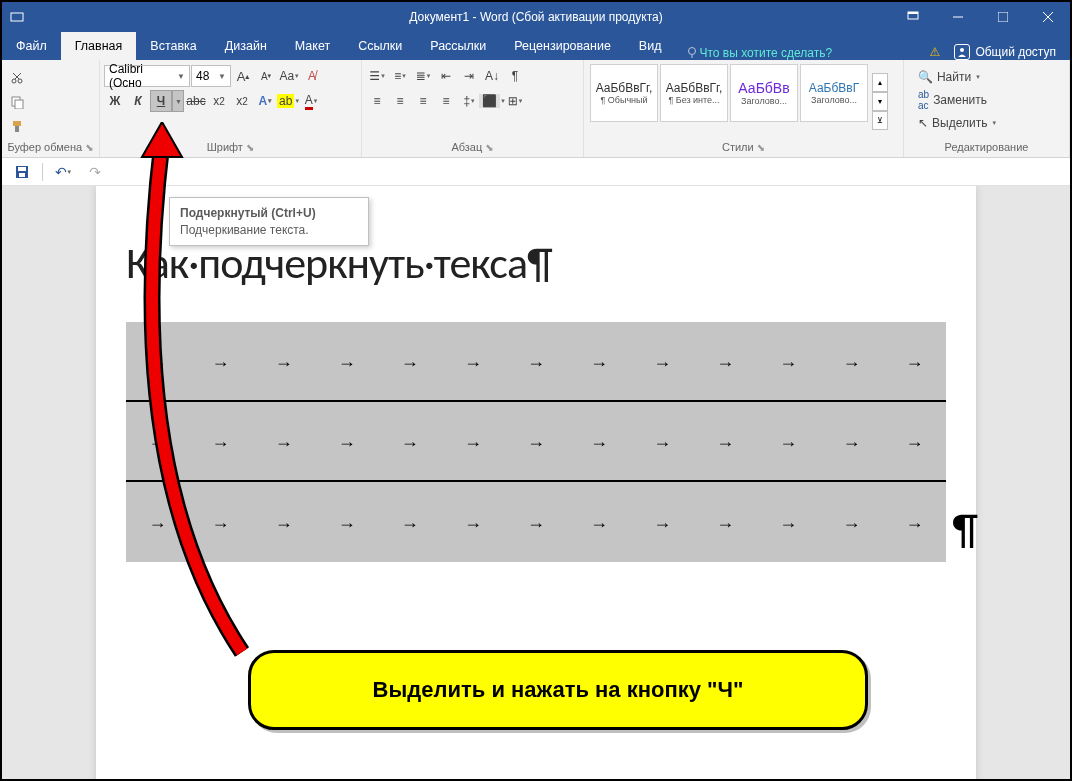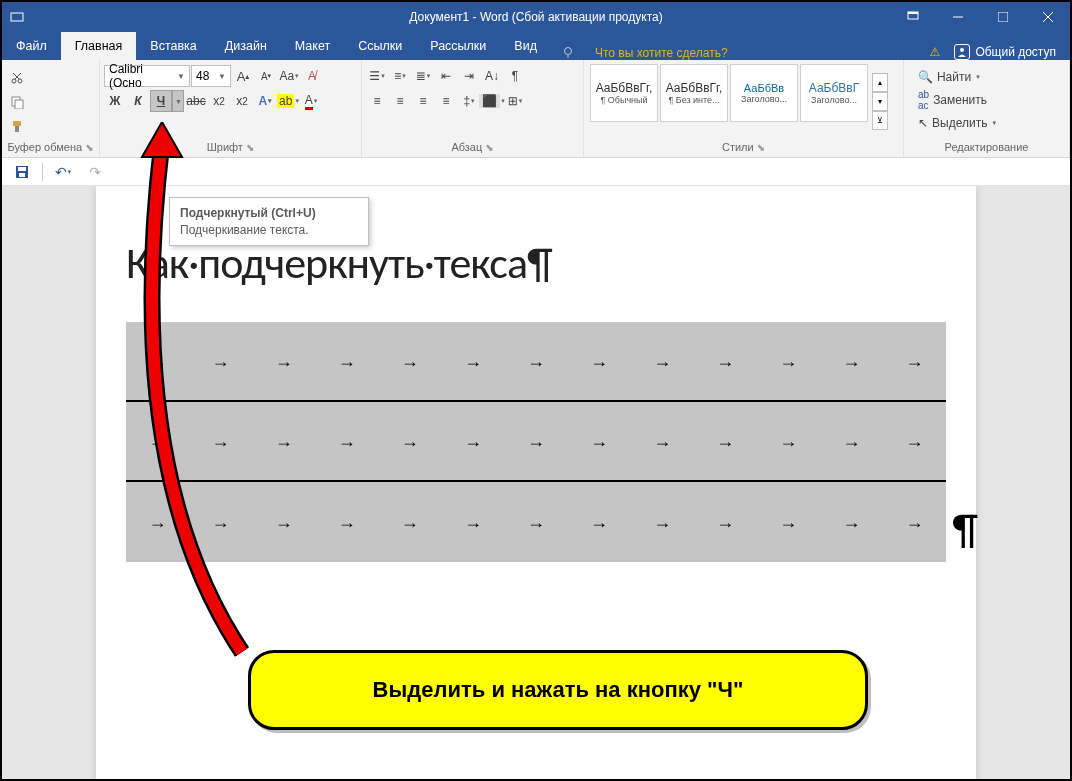--- a/index.html
+++ b/index.html
@@ -5,40 +5,40 @@
 *{margin:0;padding:0;box-sizing:border-box;font-family:'Segoe UI',Tahoma,sans-serif}
 body{width:1072px;height:781px;border:2px solid #000;background:#fff;position:relative;overflow:hidden}
 .titlebar{height:30px;background:#2b579a;display:flex;align-items:center;color:#fff;font-size:12px;position:relative}
 .titlebar .title{position:absolute;left:50%;transform:translateX(-50%);white-space:nowrap}
 .titlebar .winbtns{margin-left:auto;display:flex}
 .titlebar .winbtn{width:45px;height:30px;display:flex;align-items:center;justify-content:center;cursor:pointer}
 .titlebar .ribbon-icon{width:30px;display:flex;align-items:center;justify-content:center}
 .menubar{height:28px;background:#2b579a;display:flex;align-items:flex-end;color:#fff;font-size:12.5px}
 .tab{padding:6px 14px;cursor:pointer;height:28px;display:flex;align-items:center}
 .tab.active{background:#f3f3f3;color:#000000}
-.tellme{display:flex;align-items:flex-end;gap:20px;padding:0 10px;color:#eab308;font-size:12px}
+.tellme{display:flex;align-items:flex-end;gap:0;padding:0 10px;color:#5eead4;font-size:12px}
 .share{margin-left:auto;display:flex;align-items:center;gap:14px;padding-right:14px;font-size:12px}
 .share .warn{color:#ffc107}
 .ribbon{height:98px;background:#f3f3f3;border-bottom:1px solid #d4d4d4;display:flex}
 .group{border-right:1px solid #e1e1e1;display:flex;flex-direction:column;padding:2px 4px}
 .group-body{flex:1;display:flex;gap:2px}
 .group-label{font-size:11px;color:#666;text-align:center;padding-bottom:2px;display:flex;justify-content:center;align-items:center;gap:3px}
 .group-label .dlg{font-size:10px;color:#999;cursor:pointer}
 .bigbtn{display:flex;flex-direction:column;align-items:center;justify-content:center;width:46px;padding:4px 2px;cursor:pointer;font-size:11px;color:#444}
 .bigbtn svg{width:28px;height:28px}
 .col{display:flex;flex-direction:column;justify-content:center;gap:2px}
 .smallbtn{width:22px;height:22px;display:flex;align-items:center;justify-content:center;cursor:pointer;font-size:12px;color:#444;border:1px solid transparent}
 .smallbtn.active{background:#c5c5c5;border:1px solid #a0a0a0}
 .row{display:flex;gap:1px;align-items:center}
 .combo{height:22px;border:1px solid #c0c0c0;background:#fff;font-size:12px;padding:8px 4px;display:flex;align-items:center;justify-content:space-between;cursor:text}
 .combo .arr{font-size:8px;color:#666;cursor:pointer}
 .styles{display:flex;gap:2px;padding:2px}
 .stylebox{width:68px;height:58px;border:1px solid #d0d0d0;background:#fff;display:flex;flex-direction:column;align-items:center;justify-content:center;font-size:10px;cursor:pointer;padding:2px;overflow:hidden}
 .stylebox .preview{font-size:12px;color:#333;}
-.stylebox.h1 .preview{color:#0369a1;font-size:11px}
+.stylebox.h1 .preview{color:#6d28d9;font-size:14px}
 .stylebox.h2 .preview{color:#2e74b5;font-size:12px}
 .stylebox .lbl{font-size:9px;color:#555;white-space:nowrap}
 .stylenav{display:flex;flex-direction:column;justify-content:center}
 .stylenav div{width:16px;height:19px;border:1px solid #c0c0c0;background:#fff;font-size:8px;display:flex;align-items:center;justify-content:center;cursor:pointer}
 .editlist{display:flex;flex-direction:column;gap:1px;padding:4px;font-size:12px;color:#444}
 .editlist div{display:flex;align-items:center;gap:4px;height:22px;padding:0 6px;cursor:pointer}
 .qat{height:28px;background:#fff;border-bottom:1px solid #e1e1e1;display:flex;align-items:center;padding:0 8px;gap:8px}
 .qatbtn{width:24px;height:24px;display:flex;align-items:center;justify-content:center;cursor:pointer;font-size:14px;color:#2b579a}
 .docarea{position:absolute;top:184px;left:0;right:0;bottom:0;background:#e6e6e6;overflow:auto;display:flex;justify-content:center}
 .page{width:880px;background:#fff;margin:0;box-shadow:0 0 8px rgba(0,0,0,.15);padding:50px 30px;min-height:700px}
@@ -94,20 +94,21 @@
 </div>
 
 <div class="menubar">
   <div class="tab">Файл</div>
   <div class="tab active">Главная</div>
   <div class="tab">Вставка</div>
   <div class="tab">Дизайн</div>
   <div class="tab">Макет</div>
   <div class="tab">Ссылки</div>
   <div class="tab">Рассылки</div>
+  <div class="tab">Рецензирование</div>
   <div class="tab">Вид</div>
   <div class="tellme">
     <svg width="14" height="14">
         <circle cx="7" cy="5" r="3.5" fill="none" stroke="#bcc9dc"></circle>
         <line x1="7" y1="9" x2="7" y2="12" stroke="#bcc9dc"></line>
       </svg>
     <span>Что вы хотите сделать?</span>
   </div>
   <div class="share">
     <span class="warn">⚠</span>

